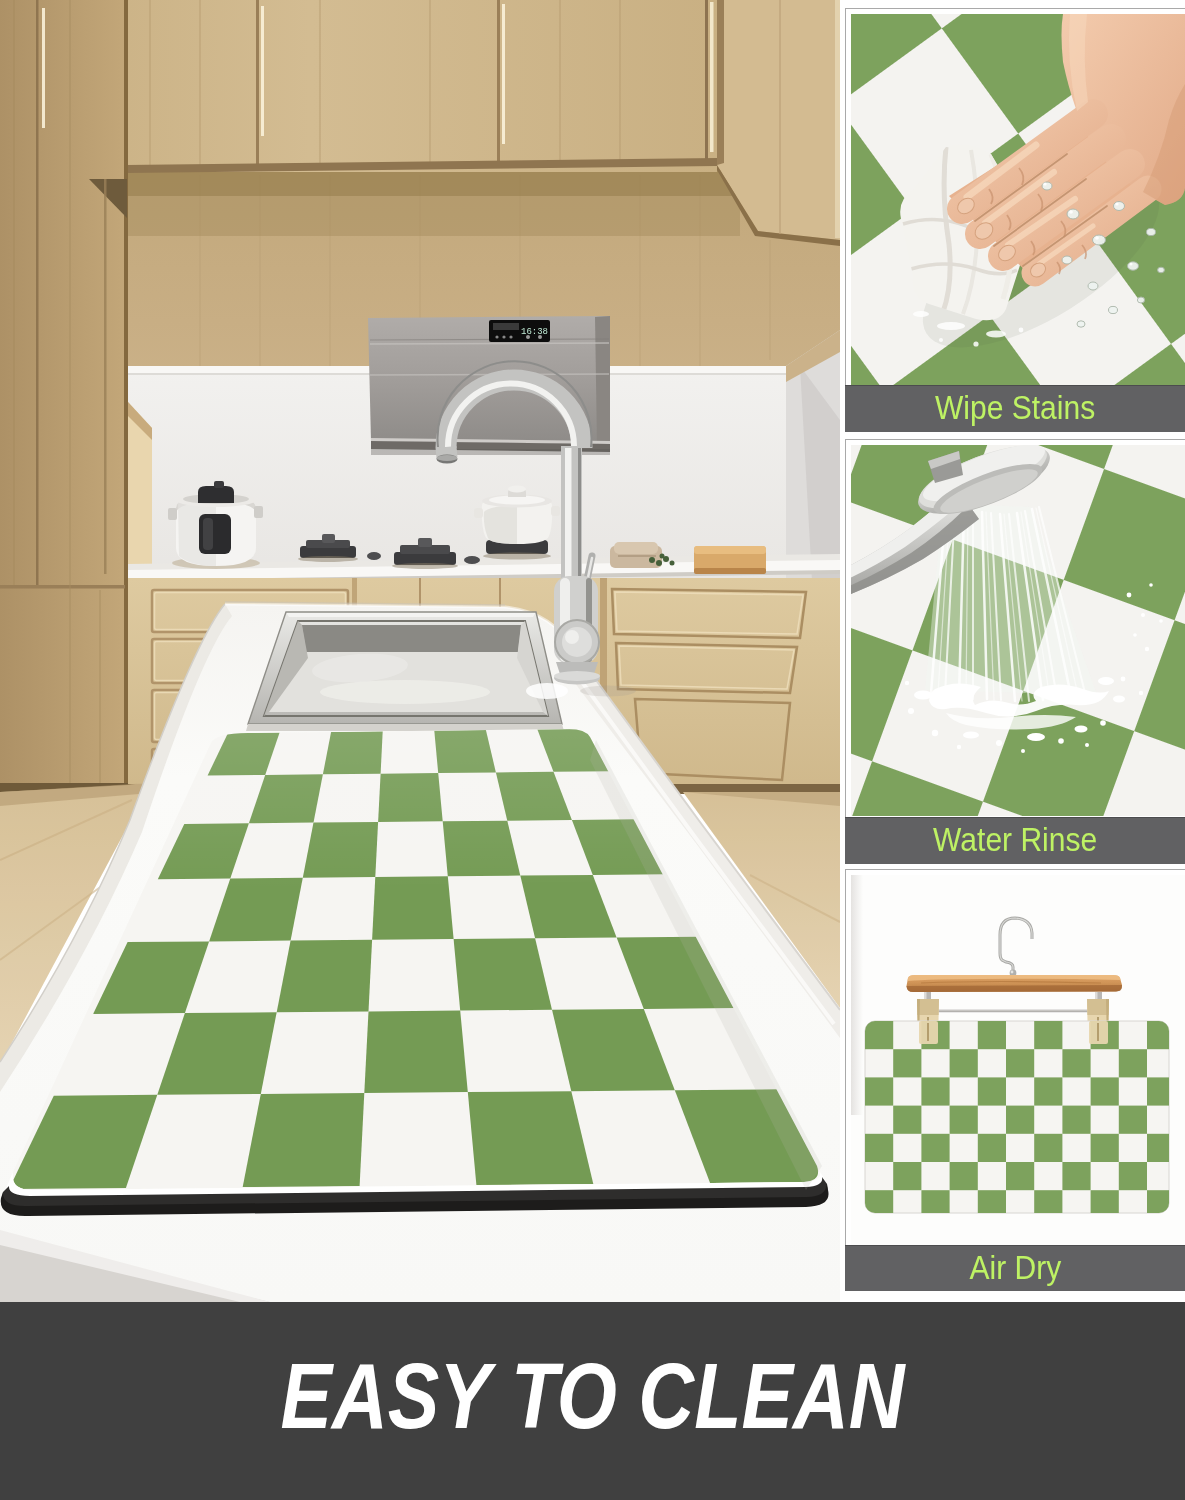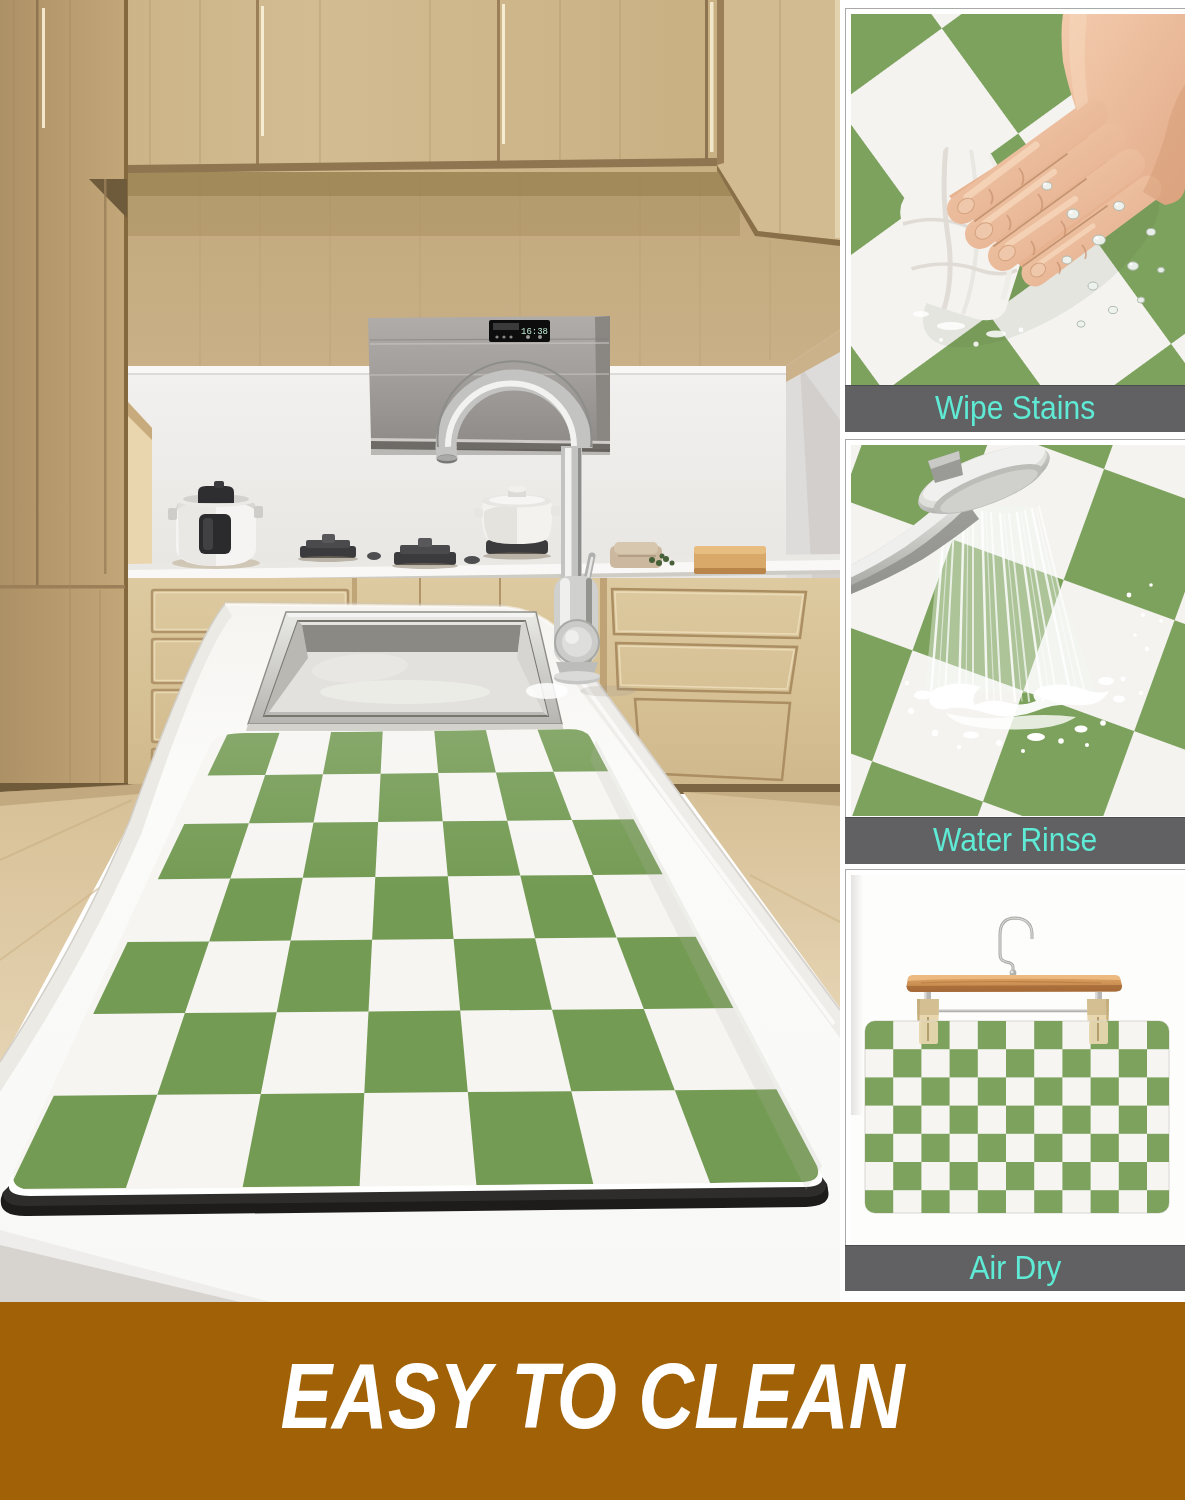--- a/index.html
+++ b/index.html
@@ -1,19 +1,19 @@
 <!DOCTYPE html>
 <html><head>
 <meta charset="utf-8">
 <style>
   html,body{margin:0;padding:0;background:#ffffff;}
   body{width:1185px;height:1500px;position:relative;overflow:hidden;font-family:"Liberation Sans",sans-serif;}
   .panel{position:absolute;left:845px;width:341px;background:#fff;border:1px solid #a9a9a9;box-sizing:border-box;}
   .ph{position:absolute;left:5px;right:0;top:5px;overflow:hidden;background:#fff;}
-  .cap{position:absolute;left:-1px;right:-1px;bottom:-1px;background:#616163;color:#5eead4;text-align:center;
+  .cap{position:absolute;left:-1px;right:-1px;bottom:-1px;background:#616163;color:#bef264;text-align:center;
        font-size:33px;border-top:1px solid #4c4c4e;}
 </style>
 </head>
 <body>
 
 <div style="position:absolute;left:0;top:0;width:1004px;height:1302px;overflow:hidden;">
 <svg width="840" height="1302" viewBox="0 0 840 1302" xmlns="http://www.w3.org/2000/svg">
 <defs>
   <linearGradient id="woodWall" x1="0" y1="0" x2="0" y2="1">
     <stop offset="0" stop-color="#bca272"></stop>
@@ -672,15 +672,15 @@
 
 <rect x="68" y="146" width="19" height="23" rx="2" fill="#e7d6ae" opacity="0.95"></rect>
 <rect x="238" y="146" width="19" height="23" rx="2" fill="#e7d6ae" opacity="0.95"></rect>
 <line x1="77" y1="148" x2="77" y2="166" stroke="#b49e6e" stroke-width="2"></line>
 <line x1="247" y1="148" x2="247" y2="166" stroke="#b49e6e" stroke-width="2"></line>
 </svg>
 </div>
   <div class="cap" style="height:45px;line-height:43px;margin-top:19px;"><span style="display:inline-block;transform:scaleX(0.91);">Air Dry</span></div>
 </div>
 
-<div style="position:absolute;left:0;top:1302px;width:1185px;height:198px;background:#a16207;">
+<div style="position:absolute;left:0;top:1302px;width:1185px;height:198px;background:#404040;">
   <div style="text-align:center;color:#fff;font-weight:bold;font-style:italic;font-size:92px;line-height:188px;letter-spacing:0px;transform:scaleX(0.84);">EASY TO CLEAN</div>
 </div>
 
 </body></html>

